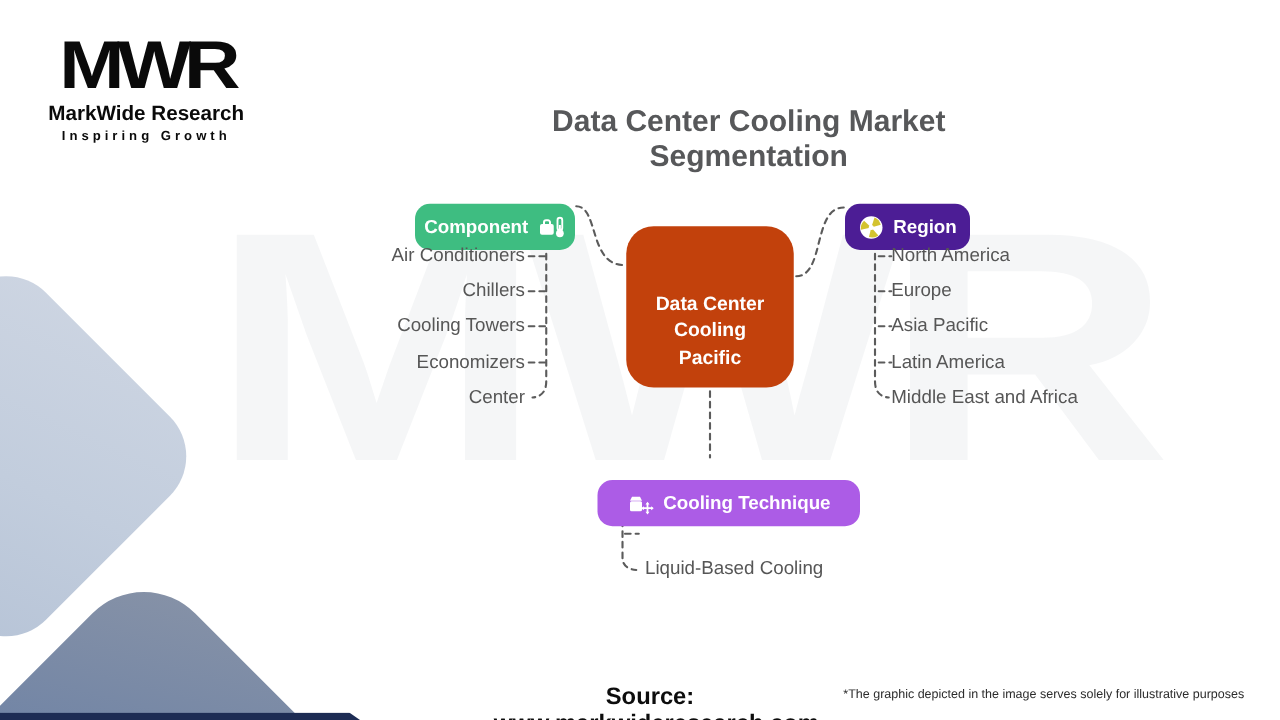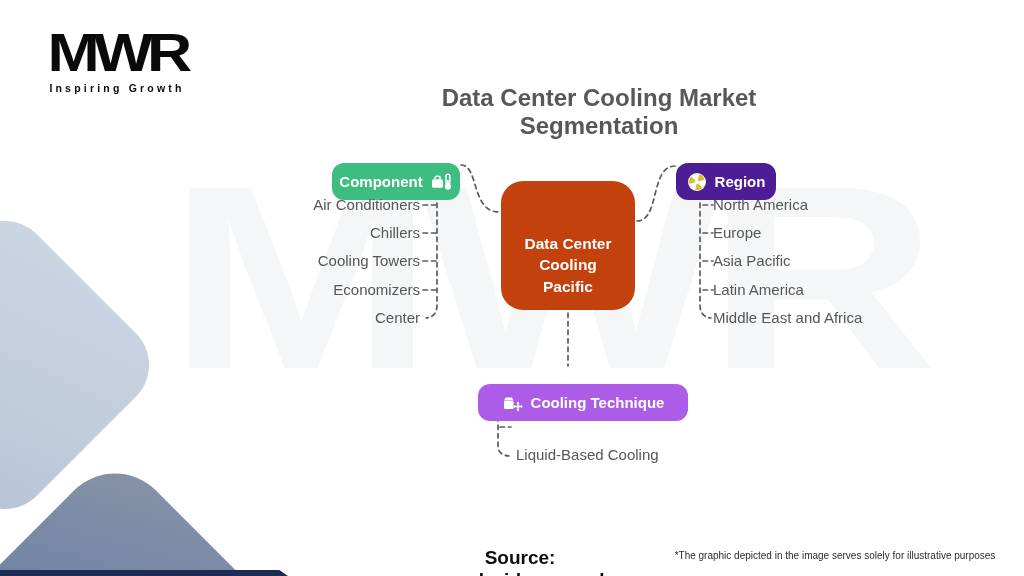--- a/index.html
+++ b/index.html
@@ -76,20 +76,21 @@
 
 <div class="stage">
 
   <div class="diamond diamond-light"></div>
   <div class="diamond diamond-dark"></div>
   <div class="bottom-strip"></div>
   <div class="watermark">MWR</div>
 
   <div class="logo">
     <div class="logo-mark">MWR</div>
+    <div class="logo-company">MarkWide Research</div>
     <div class="logo-tagline">Inspiring Growth</div>
   </div>
 
   <div class="title">Data Center Cooling Market Segmentation</div>
 
   <svg class="connectors" width="1024" height="576" viewBox="0 0 1024 576">
     <g fill="none" stroke="#4a4a4a" stroke-width="1.7" stroke-dasharray="4.5 4" stroke-linecap="round" opacity="0.9">
 
       <path d="M 461 165 C 479 165 471 212 499 212"></path>
 

